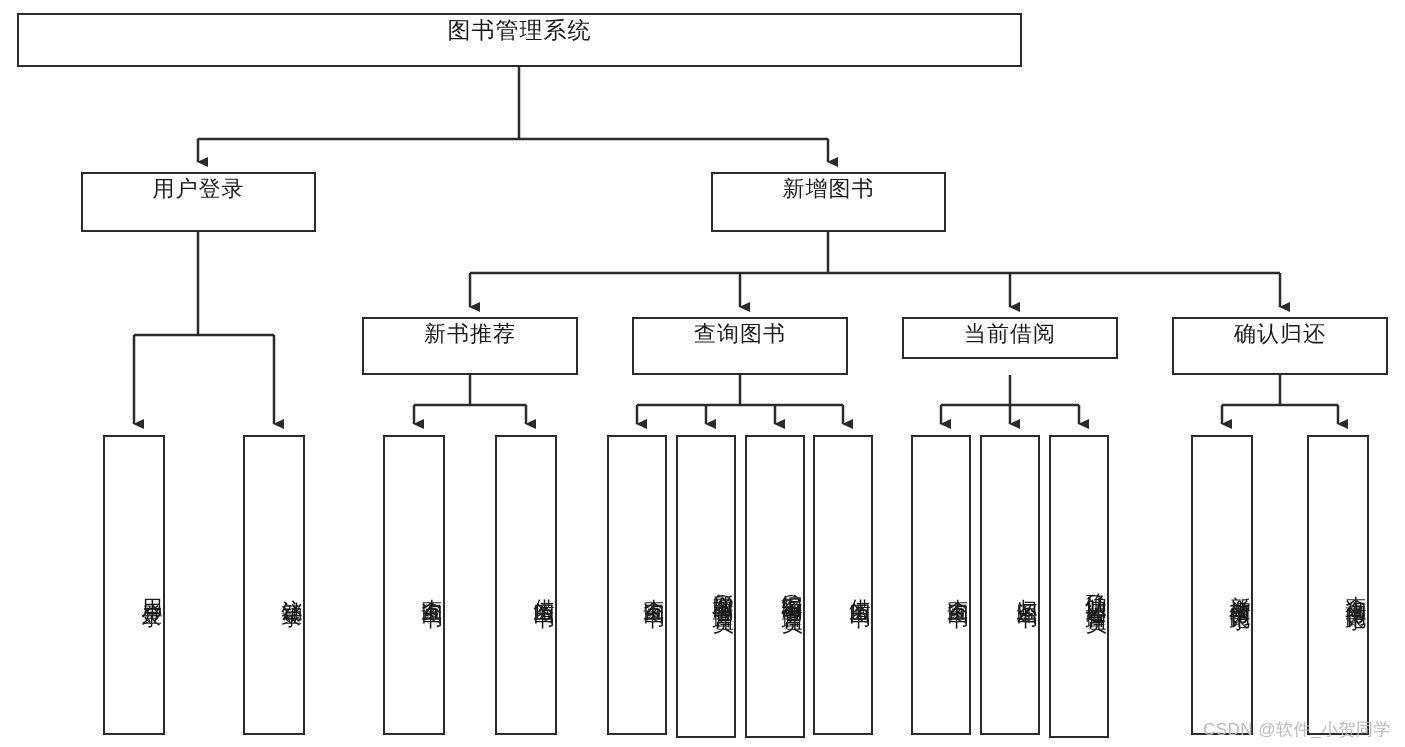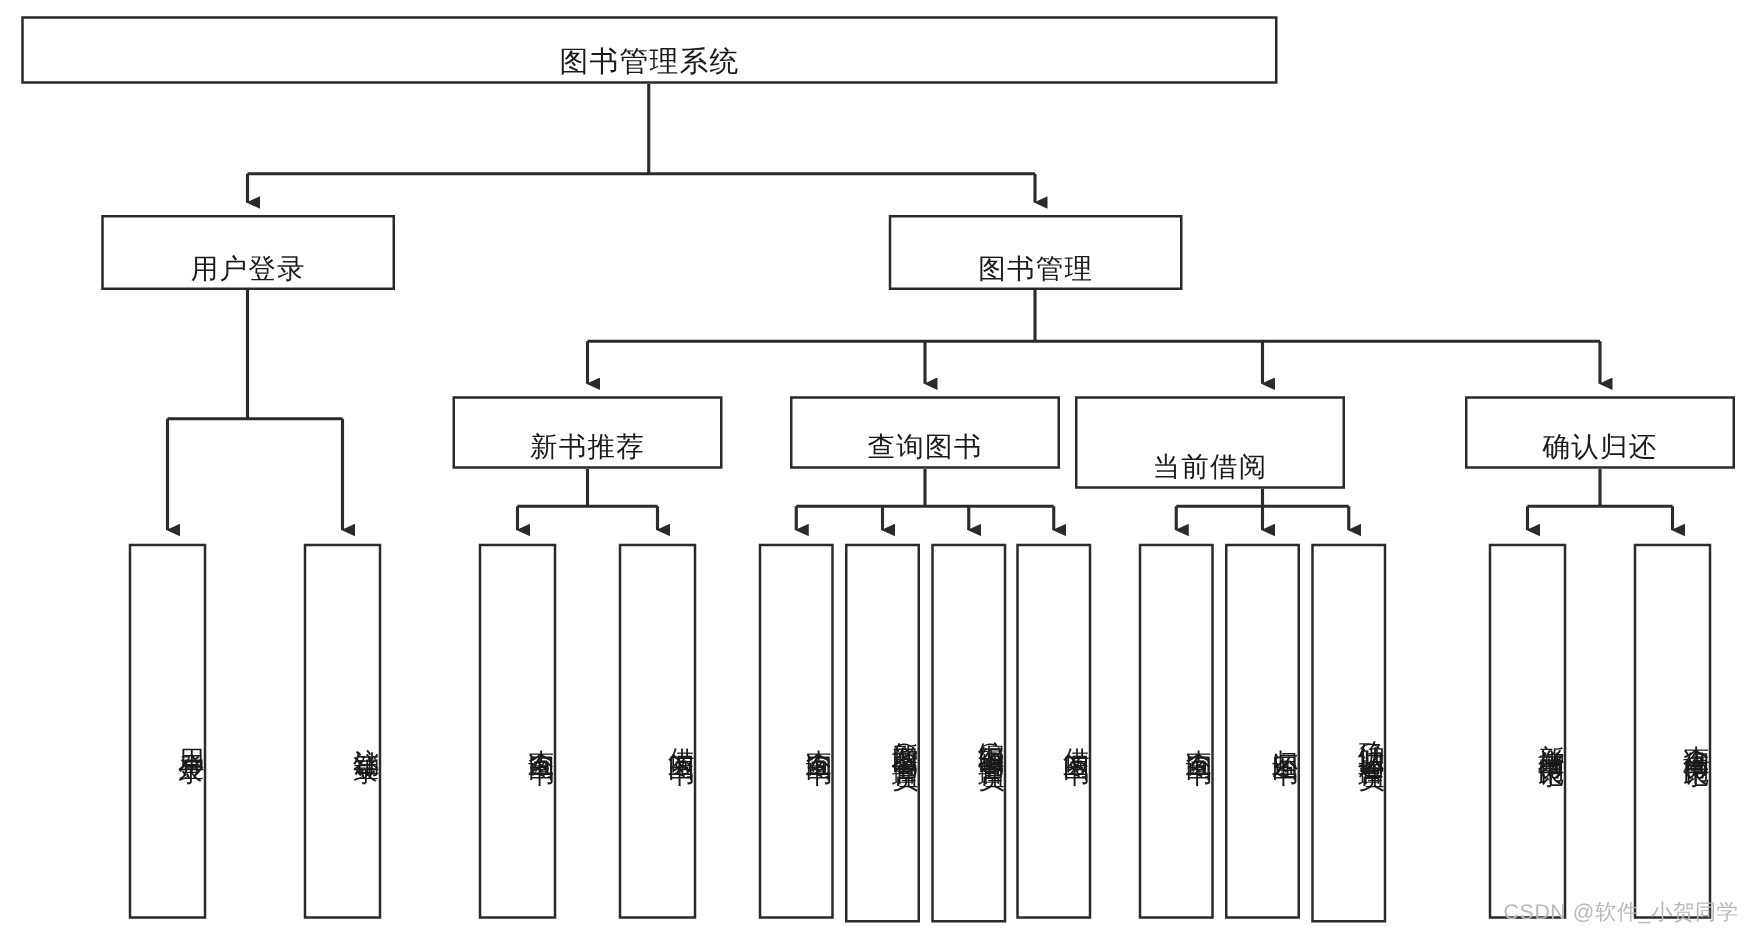--- a/index.html
+++ b/index.html
@@ -1,21 +1,21 @@
 <!DOCTYPE html>
 <html><head>
 <meta charset="utf-8">
 <style>
   html,body{margin:0;padding:0;background:#ffffff;}
   body{width:1405px;height:747px;overflow:hidden;
        font-family:"Liberation Sans","DejaVu Sans",sans-serif;}
   #stage{position:relative;width:1405px;height:747px;background:#fff;}
   svg.wires{position:absolute;left:0;top:0;width:1405px;height:747px;}
   .node{position:absolute;box-sizing:border-box;background:#ffffff;
-        border:2.5px solid #2b2b2b;display:flex;align-items:flex-end;
+        border:2.5px solid #2b2b2b;display:flex;align-items:flex-start;
         justify-content:center;color:#1a1a1a;}
   .node.h{font-size:22px;letter-spacing:1px;white-space:nowrap;}
   .node.v{writing-mode:vertical-rl;text-orientation:upright;
           font-size:21px;letter-spacing:3px;line-height:1;padding-top:6px;
           align-items:flex-start;justify-content:center;}
   .node.v span{writing-mode:vertical-rl;text-orientation:upright;}
   #root-node{font-size:23px;}
   .watermark{position:absolute;right:14px;bottom:6px;font-size:17px;
              color:#b9b9b9;white-space:nowrap;letter-spacing:.5px;}
 </style>
@@ -76,30 +76,30 @@
   </svg>
 
   <div class="node h" id="root-node" style="left:17px;top:13px;width:1005px;height:54px;">
     <span>图书管理系统</span>
   </div>
 
   <div class="node h" style="left:81px;top:172px;width:235px;height:60px;">
     <span>用户登录</span>
   </div>
   <div class="node h" style="left:711px;top:172px;width:235px;height:60px;">
-    <span>图书管理</span>
+    <span>新增图书</span>
   </div>
 
   <div class="node h" style="left:362px;top:317px;width:216px;height:58px;">
     <span>新书推荐</span>
   </div>
   <div class="node h" style="left:632px;top:317px;width:216px;height:58px;">
     <span>查询图书</span>
   </div>
-  <div class="node h" style="left:860px;top:317px;width:216px;height:74px;">
+  <div class="node h" style="left:902px;top:317px;width:216px;height:42px;">
     <span>当前借阅</span>
   </div>
   <div class="node h" style="left:1172px;top:317px;width:216px;height:58px;">
     <span>确认归还</span>
   </div>
 
   <div class="node v" style="left:103px;top:435px;width:62px;height:300px;">
     <span>用户登录</span>
   </div>
   <div class="node v" style="left:243px;top:435px;width:62px;height:300px;">

